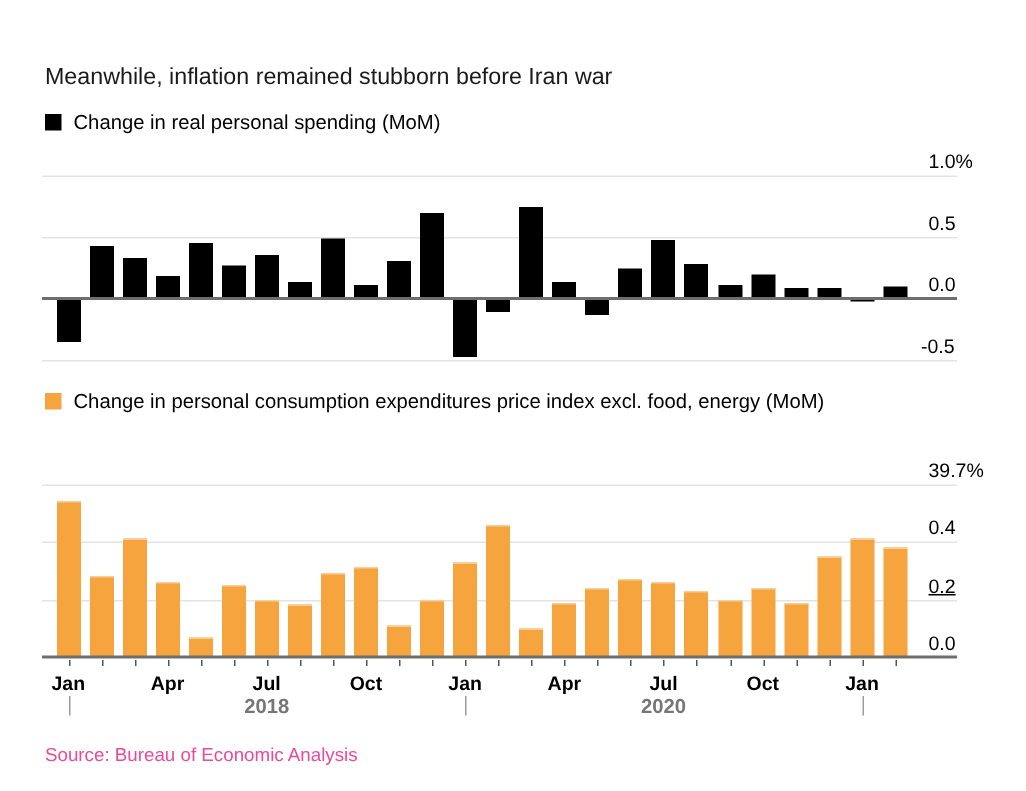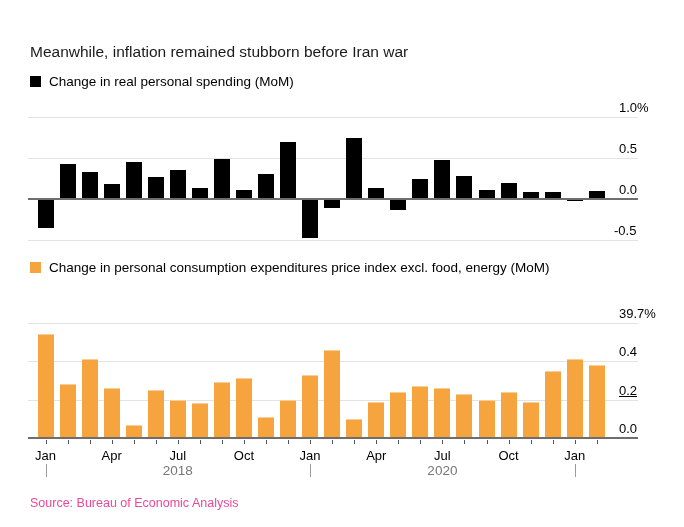--- a/index.html
+++ b/index.html
@@ -18,21 +18,21 @@
   .legend{position:absolute;left:30px;display:flex;align-items:center;font-size:13.5px;color:#000;}
   .legend .swatch{width:11px;height:11px;display:inline-block;margin-right:8px;flex:0 0 auto;}
   .chart{position:absolute;left:0;width:684px;}
   .gridline{position:absolute;left:28px;width:610px;height:1px;background:#e3e3e3;}
   .zeroline{position:absolute;left:28px;width:610px;height:2px;background:#6e6e6e;z-index:5;}
   .ylab{position:absolute;left:619px;font-size:13px;line-height:14px;color:#000000;white-space:nowrap;}
   .bar{position:absolute;}
   .bar.black{background:#000;}
   .bar.orange{background:#f5a43e;border-top:1px solid #f9cd97;box-sizing:border-box;}
   .tick{position:absolute;width:1px;height:4px;background:#555;}
-  .xaxis{position:absolute;left:0;top:446px;width:552px;height:81px;}
+  .xaxis{position:absolute;left:0;top:446px;width:552px;height:81px;font-weight:bold;}
   .mlab{position:absolute;top:2px;transform:translateX(-50%);font-size:13px;color:#000;}
   .ymark{position:absolute;top:18px;width:1px;height:13px;background:#9b9b9b;}
   .ylabyear{position:absolute;top:17px;transform:translateX(-50%);font-size:13.5px;color:#767676;}
   .source{position:absolute;left:30px;top:496px;font-size:12.5px;color:#ec4899;}
 </style>
 </head>
 <body>
 
 <div class="stage">
 

